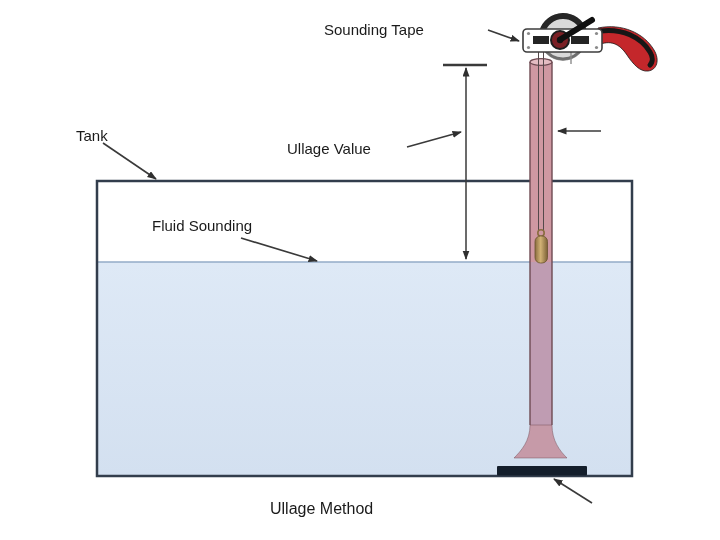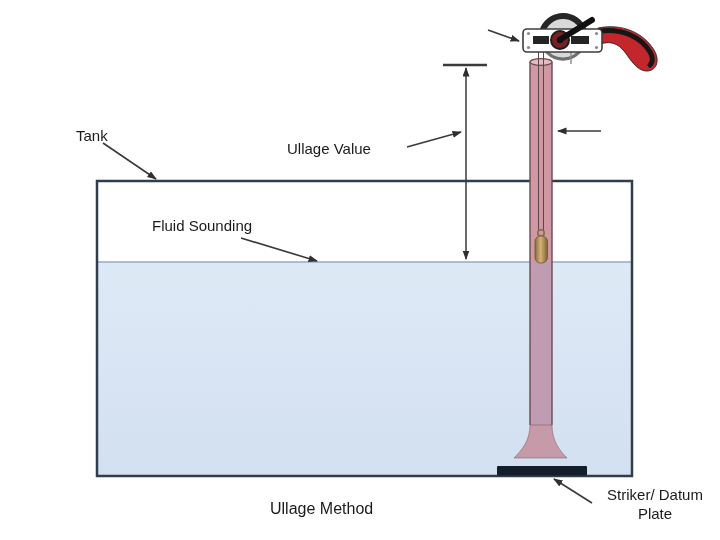--- a/index.html
+++ b/index.html
@@ -102,22 +102,19 @@
     <g stroke="#3a3a3a" stroke-width="1.6" fill="none">
       <line x1="488" y1="30" x2="519" y2="41" marker-end="url(#ah)"></line>
       <line x1="103" y1="143" x2="156" y2="179" marker-end="url(#ah)"></line>
       <line x1="407" y1="147" x2="461" y2="132" marker-end="url(#ah)"></line>
       <line x1="241" y1="238" x2="317" y2="261" marker-end="url(#ah)"></line>
       <line x1="601" y1="131" x2="558" y2="131" marker-end="url(#ah)"></line>
       <line x1="592" y1="503" x2="554" y2="479" marker-end="url(#ah)"></line>
     </g>
   </svg>
 
+  <div class="lbl" id="lbl-sounding-tape">Sounding Tape</div>
   <div class="lbl" id="lbl-tank">Tank</div>
   <div class="lbl" id="lbl-ullage-value">Ullage Value</div>
   <div class="lbl" id="lbl-fluid-surface">Fluid Sounding</div>
-  <div class="lbl center" id="lbl-striker">
-    <span>Striker/ Datum</span><br>
-    <span>Plate</span>
-  </div>
   <div class="lbl" id="lbl-ullage-method">Ullage Method</div>
 
 </div>
 
 </body></html>

